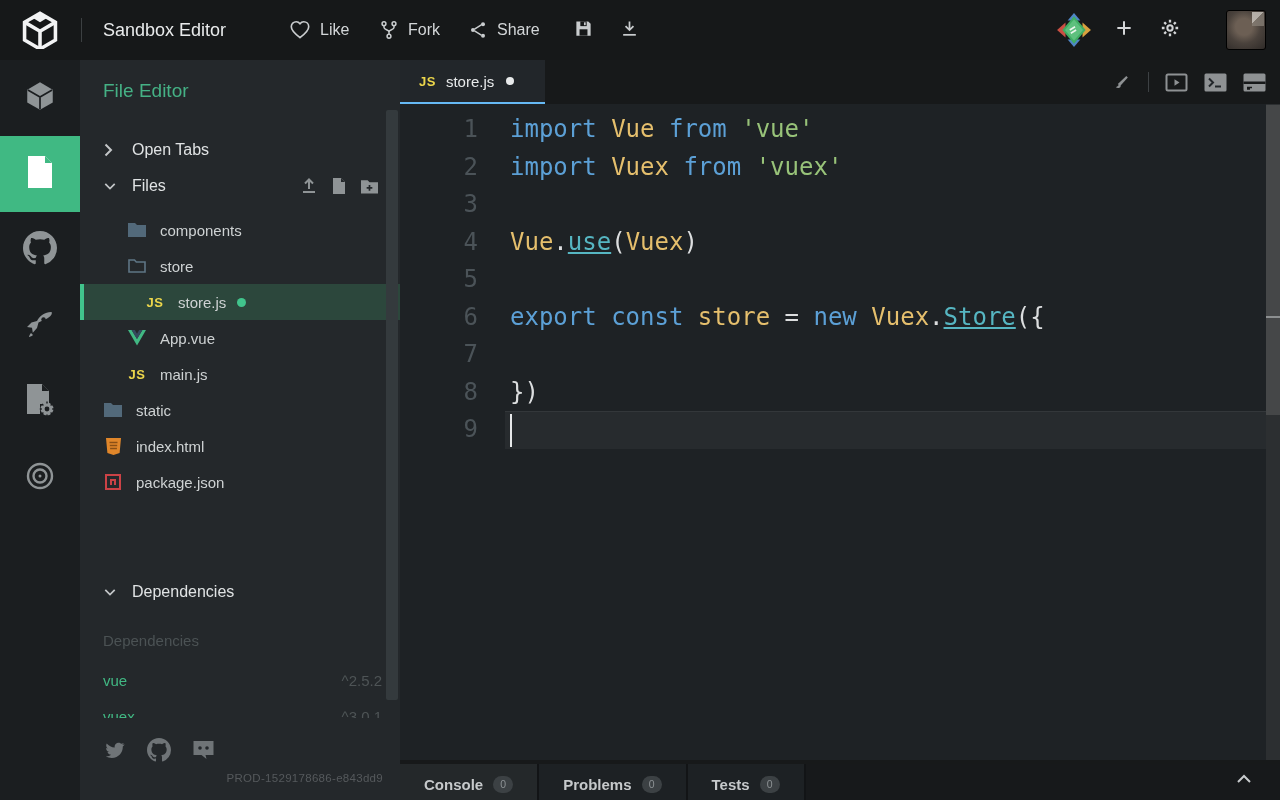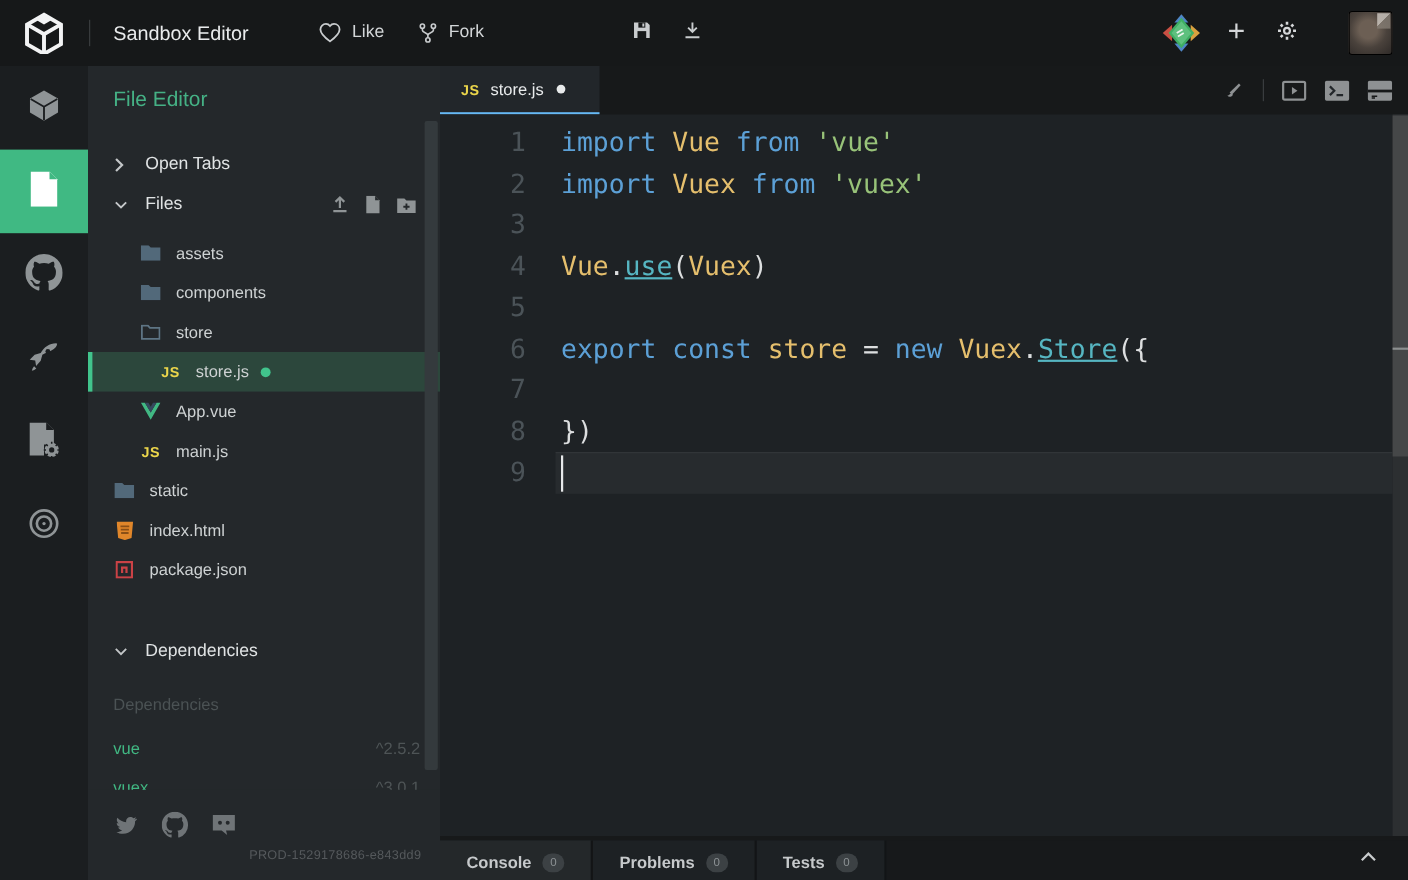--- a/index.html
+++ b/index.html
@@ -120,20 +120,31 @@
     <span>
       <svg width="20" height="22" viewBox="0 0 24 24" fill="none" stroke="#c9ccce" stroke-width="1.8">
         <circle cx="6" cy="4.5" r="2.3"></circle>
           <circle cx="18" cy="4.5" r="2.3"></circle>
           <circle cx="12" cy="19.5" r="2.3"></circle>
         <path d="M6 7v2c0 3 6 2.5 6 5.5v2.7 M18 7v2c0 3-6 2.5-6 5.5"></path>
       </svg>
     </span>
     <span>Fork</span>
   </div>
+  <div class="hbtn" id="btn-share">
+    <span>
+      <svg width="20" height="22" viewBox="0 0 24 24">
+        <circle cx="18" cy="5" r="2.4" fill="#c9ccce"></circle>
+          <circle cx="6" cy="12" r="2.4" fill="#c9ccce"></circle>
+          <circle cx="18" cy="19" r="2.4" fill="#c9ccce"></circle>
+        <path d="M7.8 10.9 16 5.9 M7.8 13.1 16 18.1" stroke="#c9ccce" stroke-width="1.8"></path>
+      </svg>
+    </span>
+    <span>Share</span>
+  </div>
 
   <div class="hicon" id="btn-save">
     <span>
       <svg width="19" height="19" viewBox="0 0 24 24">
         <path d="M3 3h15l3 3v15H3z" fill="#c9ccce"></path>
         <rect x="8" y="3" width="8" height="6" fill="#161819"></rect>
         <rect x="12.6" y="4.2" width="2.2" height="3.6" fill="#c9ccce"></rect>
         <rect x="7" y="13" width="10" height="8" fill="#161819"></rect>
       </svg>
     </span>
@@ -260,28 +271,20 @@
       <span>
         <svg width="17" height="15" viewBox="0 0 18 15">
             <path d="M0 1h7l2 2h9v12H0z" fill="#8f9496"></path>
             <path d="M9 6v6 M6 9h6" stroke="#24282b" stroke-width="1.8"></path>
           </svg>
       </span>
     </span>
   </div>
 
   <div id="file-tree">
-      <div class="tree-row" style="padding-left: 47px;">
-        <span class="ticon">
-          <svg width="18" height="14" viewBox="0 0 18 14">
-            <path d="M0 0h7l2 2h9v12H0z" fill="#52697a"></path>
-          </svg>
-        </span>
-        <span>assets</span>
-      </div>
       <div class="tree-row" style="padding-left: 47px;">
         <span class="ticon">
           <svg width="18" height="14" viewBox="0 0 18 14">
             <path d="M0 0h7l2 2h9v12H0z" fill="#52697a"></path>
           </svg>
         </span>
         <span>components</span>
       </div>
       <div class="tree-row" style="padding-left: 47px;">
         <span class="ticon">

